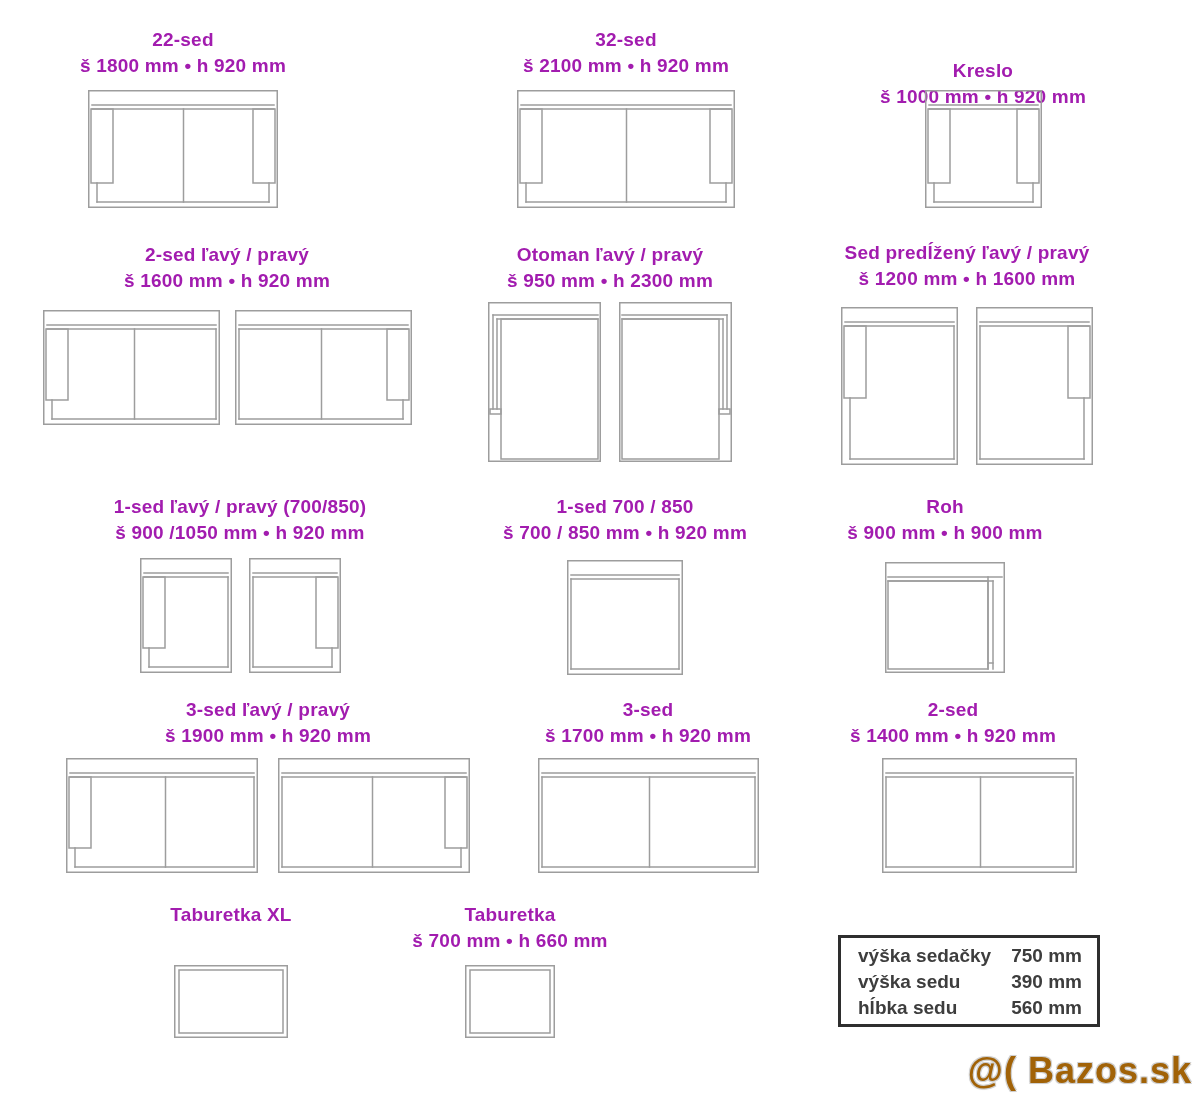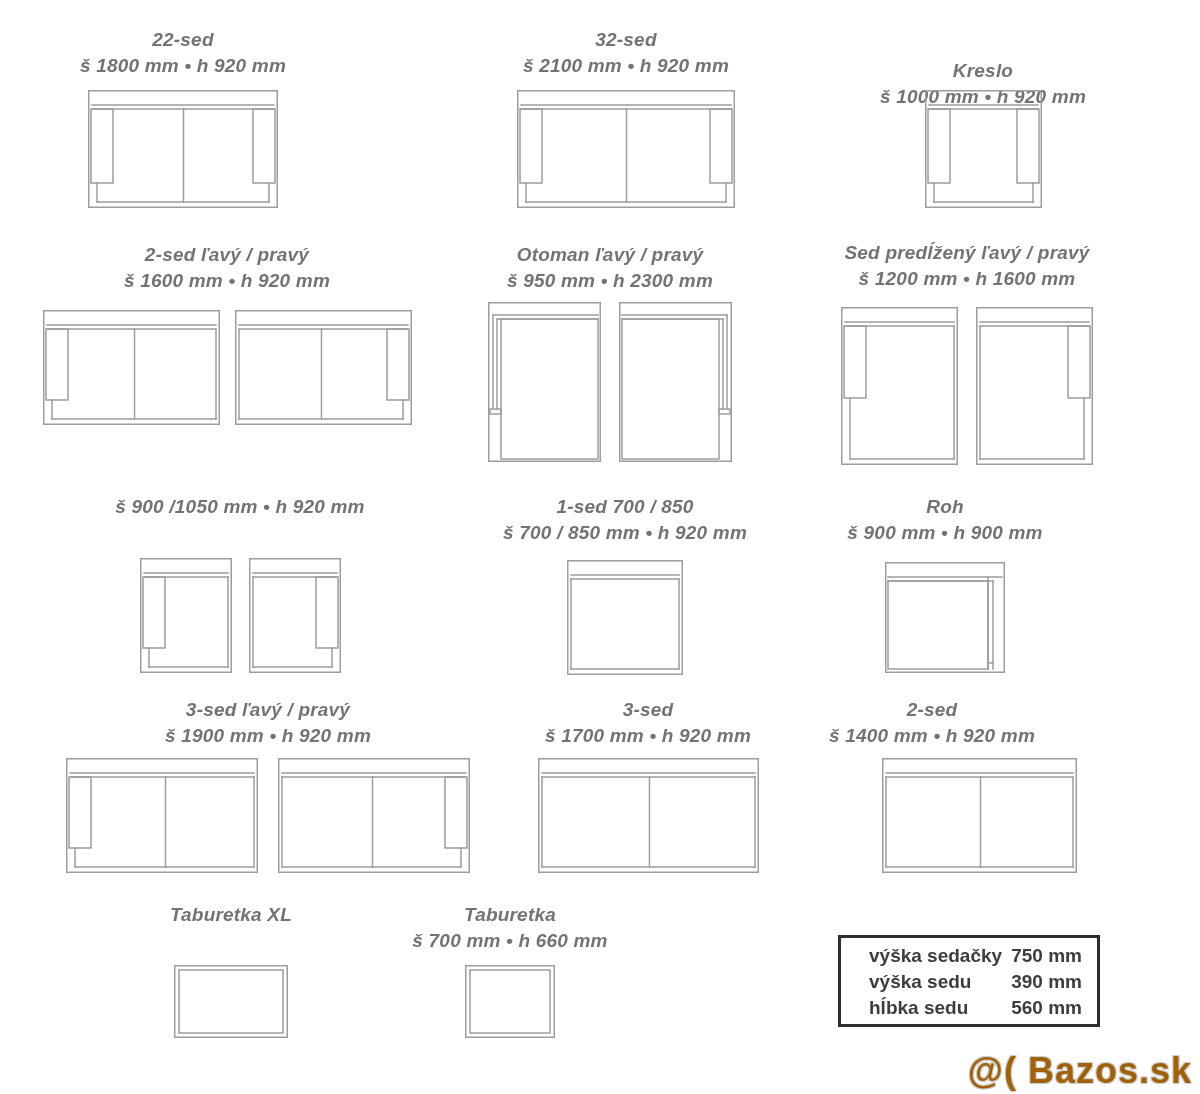--- a/index.html
+++ b/index.html
@@ -2,29 +2,29 @@
 <html><head>
 <meta charset="utf-8">
 <style>
   html,body{margin:0;padding:0;background:#ffffff;}
   .canvas{
     position:relative;width:1200px;height:1094px;background:#ffffff;overflow:hidden;
     font-family:"Liberation Sans",sans-serif;
   }
   .m-text{
     position:absolute;text-align:center;font-size:19px;font-weight:bold;
-    line-height:26px;color:#737373;letter-spacing:0.2px;white-space:nowrap;font-style:italic;
+    line-height:26px;color:#a21caf;letter-spacing:0.2px;white-space:nowrap;
   }
   .m-name{white-space:nowrap;}
   .m-dims{white-space:nowrap;}
   .m-draw{position:absolute;display:flex;align-items:flex-start;}
   .mod-svg{display:block;}
   .spec-box{
     position:absolute;left:838px;top:935px;width:262px;height:92px;box-sizing:border-box;
-    border:3px solid #2e2e2e;background:#ffffff;padding:5px 15px 0 28px;
+    border:3px solid #2e2e2e;background:#ffffff;padding:5px 15px 0 17px;
   }
   .spec-row{
     display:flex;justify-content:space-between;
     font-size:19px;font-weight:bold;color:#3d3d3d;line-height:26px;white-space:nowrap;
   }
   .watermark{
     position:absolute;right:8px;bottom:2px;
     font-size:36px;font-weight:bold;letter-spacing:1px;white-space:nowrap;
     color:#a16207;
     text-shadow:-1px -1px 0 #cfcfcf, 1px -1px 0 #cfcfcf, -1px 1px 0 #cfcfcf, 1px 1px 0 #cfcfcf, 0 0 3px #e4e4e4;
@@ -188,20 +188,21 @@
           <line x1="4" y1="15" x2="113" y2="15"></line>
           <line x1="4" y1="19" x2="113" y2="19"></line>
           <rect x="92" y="19" width="22" height="72"></rect>
           <line x1="4" y1="19" x2="4" y2="152"></line>
           <line x1="108" y1="91" x2="108" y2="152"></line>
           <line x1="4" y1="152" x2="108" y2="152"></line>
         </g>
       </svg>
     </div>
     <div class="m-text" style="left: 60px; top: 494px; width: 360px;">
+      <div class="m-name">1-sed ľavý / pravý (700/850)</div>
       <div class="m-dims">š 900 /1050 mm • h 920 mm</div>
     </div>
     <div class="m-draw" style="left: 139.5px; top: 558px; gap: 17px;">
       <svg class="mod-svg" width="92" height="115" viewBox="0 0 92 115">
         <g fill="none" stroke="#9d9d9d" stroke-width="1.5" stroke-linecap="square">
           <rect x="0.75" y="0.75" width="90.5" height="113.5"></rect>
           <line x1="4" y1="15" x2="88" y2="15"></line>
           <line x1="4" y1="19" x2="88" y2="19"></line>
           <rect x="3" y="19" width="22" height="71"></rect>
           <line x1="9" y1="90" x2="9" y2="109"></line>
@@ -294,21 +295,21 @@
           <rect x="0.75" y="0.75" width="219.5" height="113.5"></rect>
           <line x1="4" y1="15" x2="217" y2="15"></line>
           <line x1="4" y1="19" x2="217" y2="19"></line>
           <line x1="4" y1="19" x2="4" y2="109"></line>
           <line x1="217" y1="19" x2="217" y2="109"></line>
           <line x1="4" y1="109" x2="217" y2="109"></line>
           <line x1="111.5" y1="19" x2="111.5" y2="109"></line>
         </g>
       </svg>
     </div>
-    <div class="m-text" style="left: 782px; top: 697px; width: 300px;">
+    <div class="m-text" style="left: 803px; top: 697px; width: 300px;">
       <div class="m-name">2-sed</div>
       <div class="m-dims">š 1400 mm • h 920 mm</div>
     </div>
     <div class="m-draw" style="left: 881.5px; top: 758px; gap: 0px;">
       <svg class="mod-svg" width="195" height="115" viewBox="0 0 195 115">
         <g fill="none" stroke="#9d9d9d" stroke-width="1.5" stroke-linecap="square">
           <rect x="0.75" y="0.75" width="193.5" height="113.5"></rect>
           <line x1="4" y1="15" x2="191" y2="15"></line>
           <line x1="4" y1="19" x2="191" y2="19"></line>
           <line x1="4" y1="19" x2="4" y2="109"></line>

